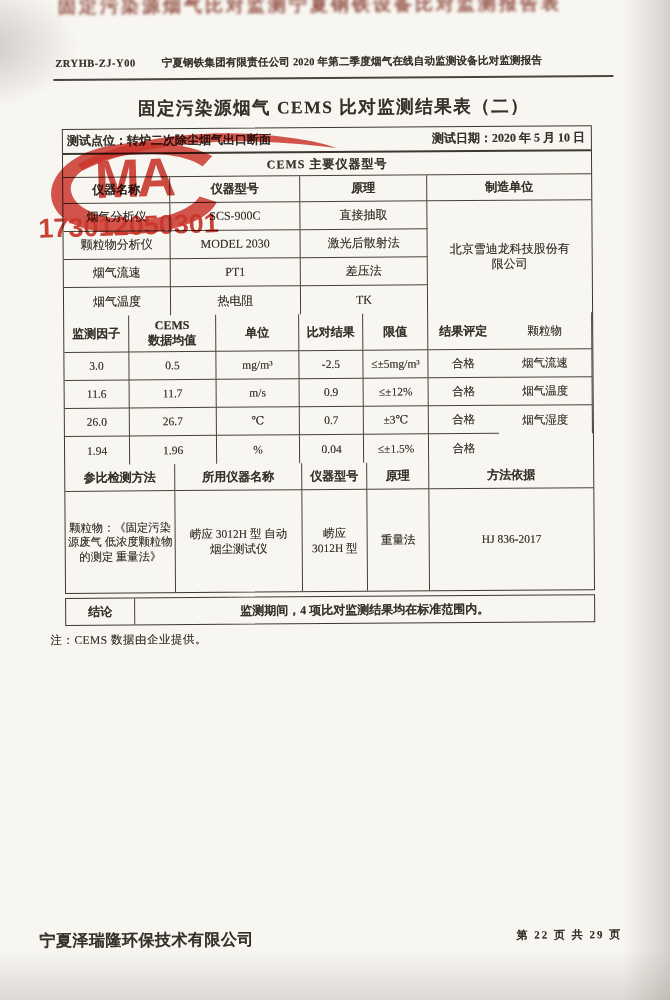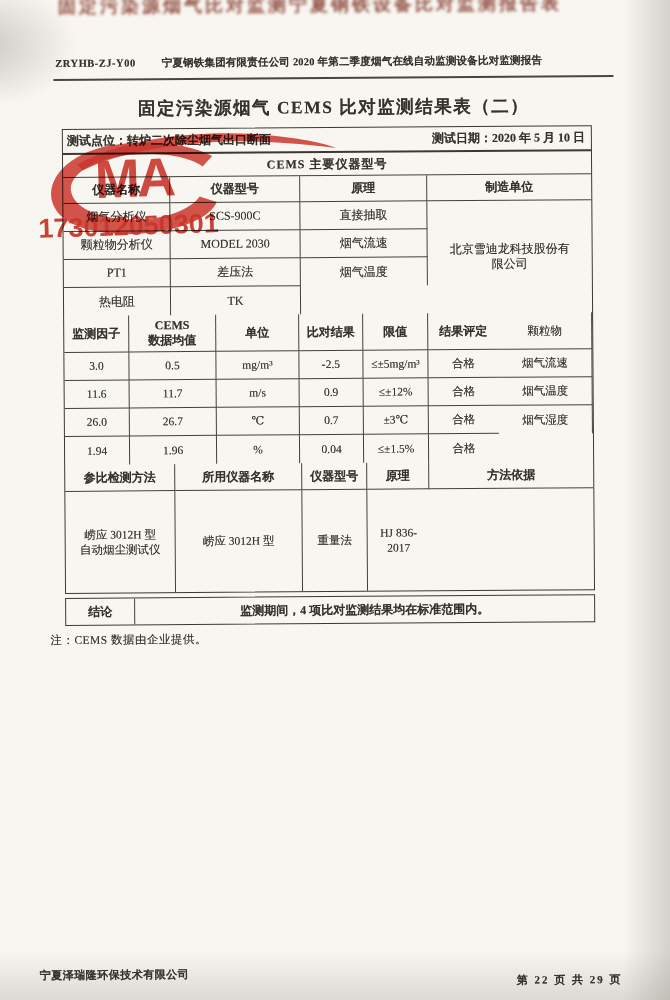--- a/index.html
+++ b/index.html
@@ -56,22 +56,22 @@
   .g2 .wraphd{white-space:pre-line;}
   .b2{border-bottom:2px solid #3e3832;}
 
   
   .concl{left:63px;top:596px;width:530px;height:28px;border:1.5px solid #3e3832;box-sizing:border-box;
     display:grid;grid-template-columns:69px auto;font-size:12px;}
   .concl .c{border-bottom:none;}
 
   .note{left:48px;top:631px;font-size:11.5px;letter-spacing:.5px;}
 
-  .footer-co{left:35px;top:929px;font-size:11px;font-weight:bold;letter-spacing:.5px;margin-top:37px;}
-  .footer-pg{left:512px;top:974px;font-size:11px;font-weight:bold;letter-spacing:2px;}
+  .footer-co{left:35px;top:929px;font-size:16px;font-weight:bold;letter-spacing:.5px;}
+  .footer-pg{left:512px;top:929px;font-size:11px;font-weight:bold;letter-spacing:2px;}
 
   
   .stamp{left:24px;top:126px;width:320px;height:118px;mix-blend-mode:multiply;opacity:.92;
          transform:rotate(-1.5deg);pointer-events:none;}
 </style>
 </head>
 <body>
 
 <div class="sheet">
 
@@ -98,20 +98,21 @@
       <div class="c hd">原理</div>
       <div class="c hd last">制造单位</div>
 
       <div class="c">烟气分析仪</div>
       <div class="c">SCS-900C</div>
       <div class="c">直接抽取</div>
       <div class="c last span4" style="padding:0 18px;">北京雪迪龙科技股份有限公司</div>
 
       <div class="c">颗粒物分析仪</div>
       <div class="c">MODEL 2030</div>
+      <div class="c">激光后散射法</div>
 
       <div class="c">烟气流速</div>
       <div class="c">PT1</div>
       <div class="c">差压法</div>
 
       <div class="c bot b2">烟气温度</div>
       <div class="c bot b2">热电阻</div>
       <div class="c bot b2">TK</div>
     </div>
 
@@ -157,20 +158,21 @@
       <div class="c bot b2 last">合格</div>
     </div>
 
     <div class="grid g3">
       <div class="c hd">参比检测方法</div>
       <div class="c hd">所用仪器名称</div>
       <div class="c hd">仪器型号</div>
       <div class="c hd">原理</div>
       <div class="c hd last">方法依据</div>
 
+      <div class="c bot method">颗粒物：《固定污染源废气 低浓度颗粒物的测定 重量法》</div>
       <div class="c bot" style="padding:16px 14px;">崂应 3012H 型 自动烟尘测试仪</div>
       <div class="c bot" style="padding:0 8px;font-family:Liberation Serif, serif;">崂应 3012H 型</div>
       <div class="c bot">重量法</div>
       <div class="c bot last">HJ 836-2017</div>
     </div>
   </div>
 
   <div class="abs concl txt">
     <div class="c hd">结论</div>
     <div class="c hd last">监测期间，4 项比对监测结果均在标准范围内。</div>

